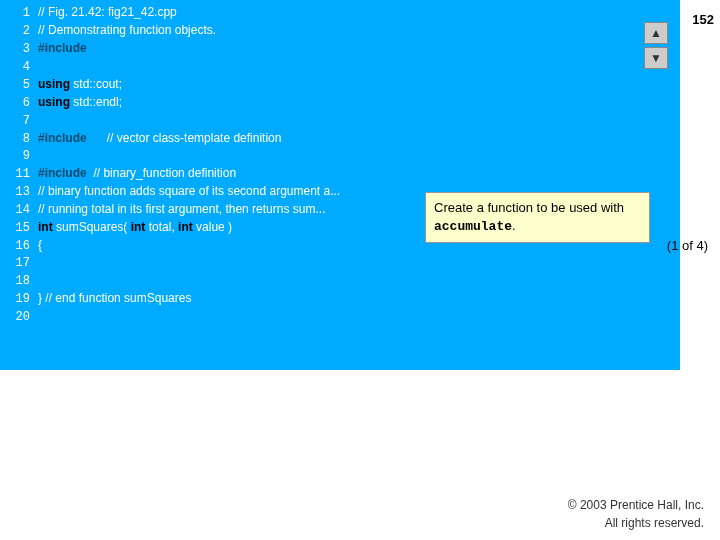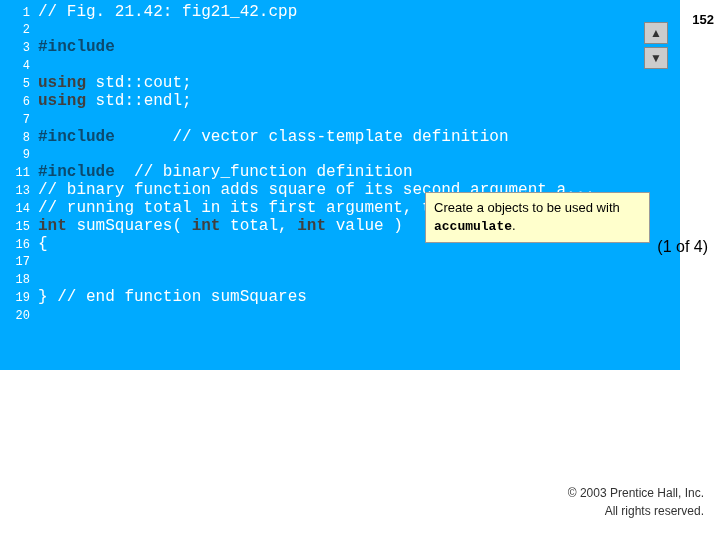--- a/index.html
+++ b/index.html
@@ -36,27 +36,27 @@
       width: 22px;
       min-width: 22px;
       text-align: right;
       margin-right: 8px;
       color: #fff;
       font-family: 'Courier New', monospace;
       font-size: 12px;
     }
 
     .code-text {
-      font-family: Liberation Mono, monospace;
-      font-size: 16px;
+      font-family: Liberation Sans, sans-serif;
+      font-size: 12px;
       color: #fff;
       white-space: pre;
     }
 
-    .kw { color: #404040; font-weight: bold; }
+    .kw { color: #000000; font-weight: bold; }
     .comment { color: #fff; }
     .hash { color: #0c4a6e; font-weight: bold; }
 
     .page-num {
       position: absolute;
       top: 12px;
       right: 4px;
       font-size: 13px;
       font-weight: bold;
       color: #000;
@@ -105,38 +105,38 @@
     .tooltip strong {
       font-family: 'Courier New', monospace;
       font-weight: bold;
     }
 
     
     .page-indicator {
       position: absolute;
       top: 238px;
       right: 12px;
-      font-size: 16px;
+      font-size: 13px;
       color: #000;
       font-family: Arial, sans-serif;
       text-align: center;
     }
 
     
     .bottom-area {
       position: absolute;
       bottom: 0;
       left: 0;
       width: 720px;
       height: 170px;
       background: #fff;
       display: flex;
       align-items: flex-end;
       justify-content: flex-end;
-      padding: 20px 16px;
+      padding: 8px 16px;
     }
 
     .copyright {
       font-size: 12px;
       color: #333;
       text-align: right;
       line-height: 1.5;
     }
   </style>
 </head>
@@ -151,20 +151,21 @@
   <button class="nav-btn">▼</button>
 </div>
 
 <div class="code-panel" id="code-panel">
     <div class="code-line">
       <span class="line-num">1</span>
       <span class="code-text"><span class="code-text"><span class="comment">// Fig. 21.42: fig21_42.cpp</span></span></span>
     </div>
     <div class="code-line">
       <span class="line-num">2</span>
+      <span class="code-text"><span class="code-text"><span class="comment">// Demonstrating function objects.</span></span></span>
     </div>
     <div class="code-line">
       <span class="line-num">3</span>
       <span class="code-text"><span class="code-text"><span class="hash">#include</span> <iostream></iostream></span></span>
     </div>
     <div class="code-line">
       <span class="line-num">4</span>
       <span class="code-text"><span class="code-text"> </span></span>
     </div>
     <div class="code-line">
@@ -217,21 +218,21 @@
       <span class="line-num">19</span>
       <span class="code-text"><span class="code-text">} <span class="comment">// end function sumSquares</span></span></span>
     </div>
     <div class="code-line">
       <span class="line-num">20</span>
       <span class="code-text"><span class="code-text"> </span></span>
     </div>
   </div>
 
 <div class="tooltip">
-  <span>Create a objects to be used with </span><strong>accumulate</strong><span>.</span>
+  <span>Create a function to be used with </span><strong>accumulate</strong><span>.</span>
 </div>
 
 <div class="page-indicator">(1 of 4)</div>
 
 <div class="bottom-area">
   <div class="copyright">
     <div>© 2003 Prentice Hall, Inc.</div>
     <div>All rights reserved.</div>
   </div>
 </div>

